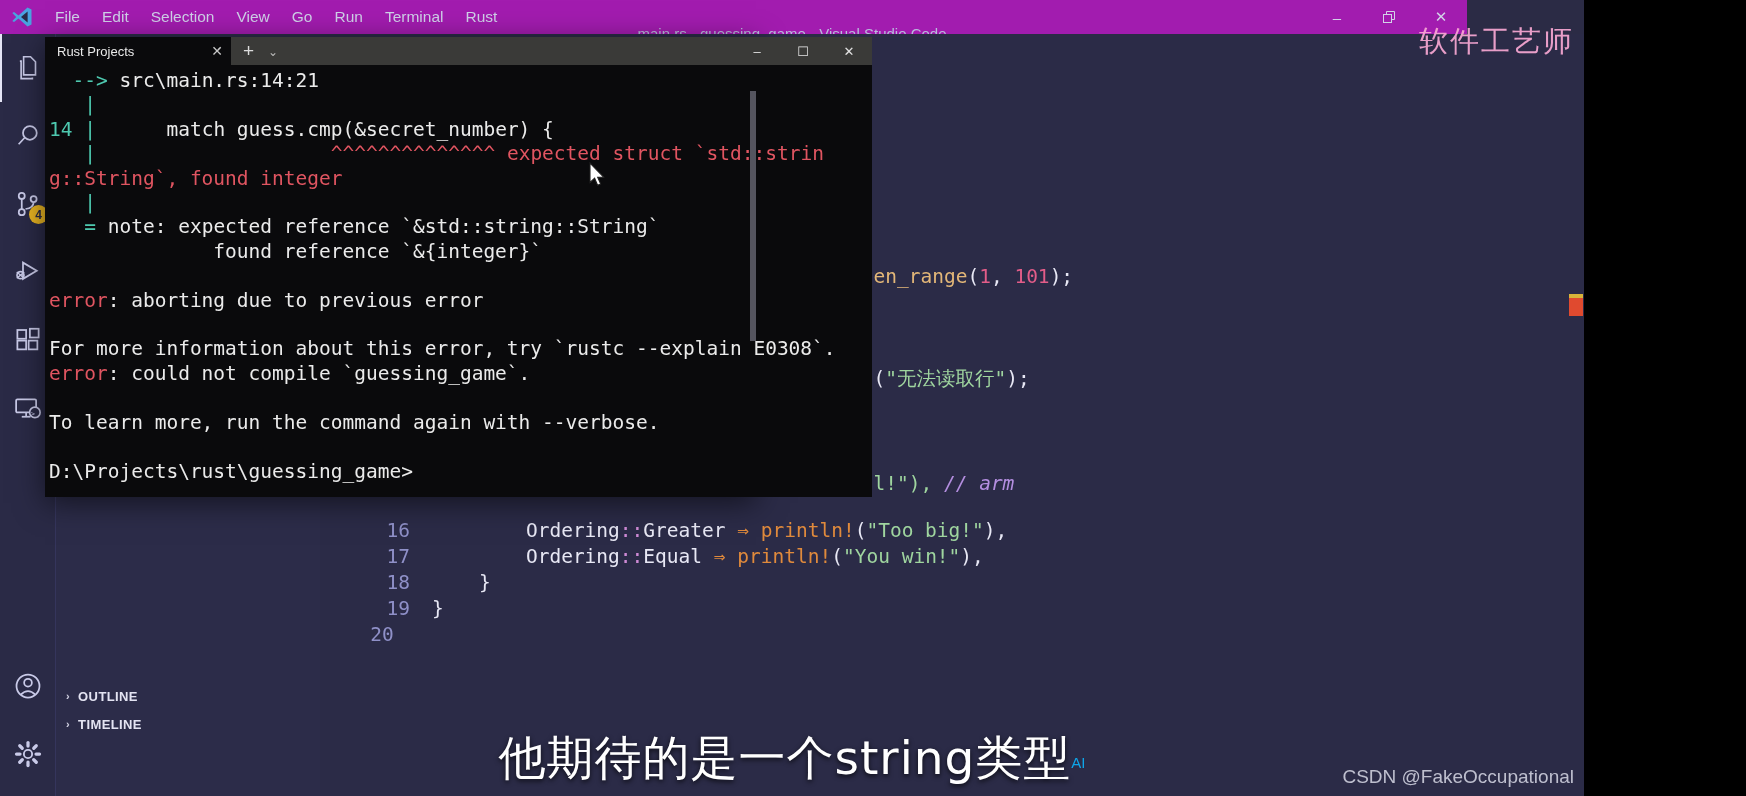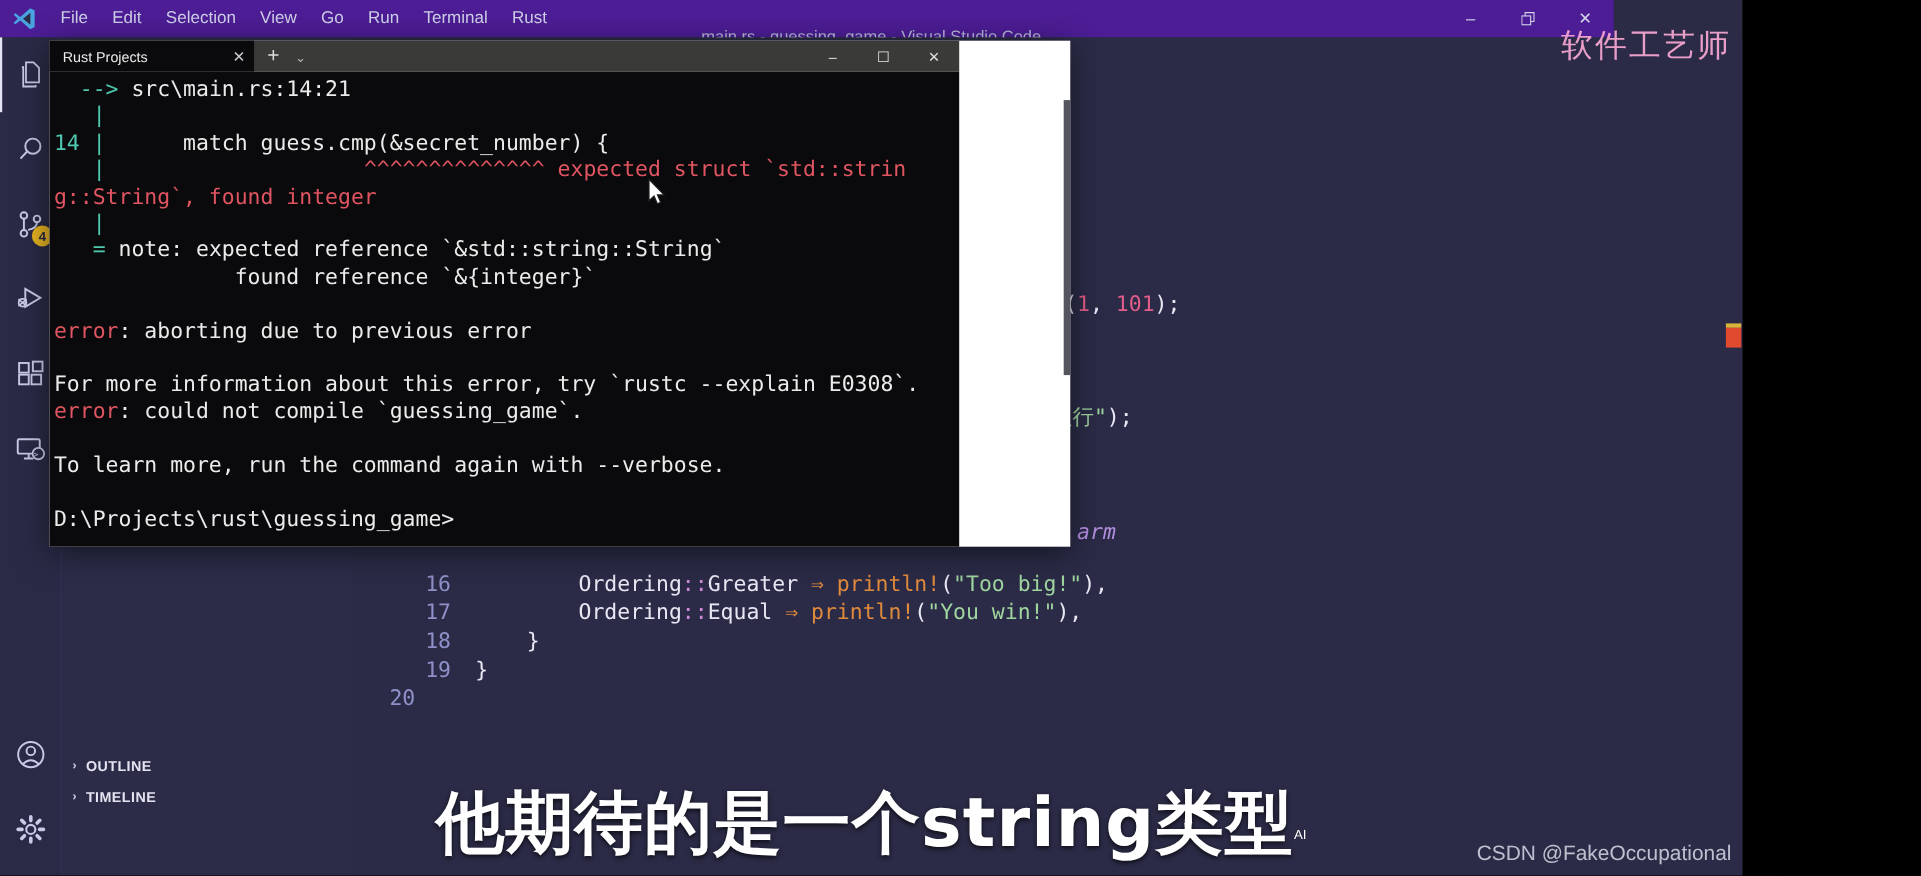--- a/index.html
+++ b/index.html
@@ -19,21 +19,21 @@
     position: absolute;
     left: 0; top: 0;
     width: 1584px; height: 796px;
     background: #2b2b45;
     overflow: hidden;
   }
   
   .titlebar {
     position: absolute; left: 0; top: 0;
     width: 1467px; height: 34px;
-    background: #4c1d95;
+    background: #a21caf;
     display: flex; align-items: flex-start;
   }
   .vs-logo { width: 44px; height: 34px; display:flex; align-items:center; justify-content:center; }
   .menu {
     display: flex; align-items: center; height: 34px;
     gap: 0px;
   }
   .menu-item {
     color: #cfd0e8;
     font-size: 15.5px;
@@ -145,22 +145,22 @@
 
   
   .ruler-mark {
     position: absolute; right: 1px; width: 14px;
   }
 
   
   .termwin {
     position: absolute;
     left: 45px; top: 37px;
-    width: 928px; height: 460px;
-    background: #ffffff;
+    width: 711px; height: 460px;
+    background: #0f172a;
     box-shadow: 0 6px 28px rgba(0,0,0,.55);
   }
   .term-tabbar {
     position: absolute; left: 0; top: 0;
     width: 827px; height: 28px;
     background: #3a3a38;
     display: flex; align-items: flex-end;
   }
   .term-tab {
     height: 28px; min-width: 186px;
@@ -221,29 +221,29 @@
   .subtitle {
     position: absolute;
     left: 0; bottom: 6px;
     width: 1584px;
     text-align: center;
     z-index: 50;
     pointer-events: none;
   }
   .subtitle span.main {
     color: #ffffff;
-    font-size: 62px;
-    font-weight: bold;
+    font-size: 47px;
+    font-weight: normal;
     font-family: "DejaVu Sans", sans-serif;
     text-shadow: 0 2px 5px rgba(0,0,0,.75);
     letter-spacing: 1px;
   }
   .subtitle span.sup {
-    color: #ffffff;
-    font-size: 12px;
+    color: #0ea5e9;
+    font-size: 15px;
     vertical-align: super;
     font-family: "Liberation Sans", sans-serif;
   }
   .csdn-wm {
     position: absolute;
     right: 10px; bottom: 8px;
     color: #c6c7d6;
     font-size: 19px;
     z-index: 55;
     font-family: "Liberation Sans", sans-serif;
@@ -388,21 +388,21 @@
     <div class="editor">
       <div id="code-host">
           <div class="code-line" style="top: 228px; left: 0px;"><span style="display: inline-block; width: 530px;"></span><span class="tok-fn">.gen_range</span><span class="tok-plain">(</span><span class="tok-num">1</span><span class="tok-plain">, </span><span class="tok-num">101</span><span class="tok-plain">);</span></div>
           <div class="code-line" style="top: 255px; left: 0px;"><span style="display: inline-block; width: 530px;"></span><span class="tok-plain">);</span></div>
           <div class="code-line" style="top: 330px; left: 0px;"><span style="display: inline-block; width: 530px;"></span><span class="tok-fn">ct</span><span class="tok-plain">(</span><span class="tok-str">"无法读取行"</span><span class="tok-plain">);</span></div>
           <div class="code-line" style="top: 435px; left: 0px;"><span style="display: inline-block; width: 530px;"></span><span class="tok-str">all!"), </span><span class="tok-comment">// arm</span></div>
           <div class="code-line" style="top: 482px; left: 0px;"><span class="ln" style="display: inline-block; width: 56px; text-align: right; margin-left: 34px; margin-right: 22px;">16</span><span class="tok-plain">        Ordering</span><span class="tok-punct">::</span><span class="tok-plain">Greater </span><span class="tok-op">⇒</span><span class="tok-macro"> println!</span><span class="tok-plain">(</span><span class="tok-str">"Too big!"</span><span class="tok-plain">),</span></div>
           <div class="code-line" style="top: 508px; left: 0px;"><span class="ln" style="display: inline-block; width: 56px; text-align: right; margin-left: 34px; margin-right: 22px;">17</span><span class="tok-plain">        Ordering</span><span class="tok-punct">::</span><span class="tok-plain">Equal </span><span class="tok-op">⇒</span><span class="tok-macro"> println!</span><span class="tok-plain">(</span><span class="tok-str">"You win!"</span><span class="tok-plain">),</span></div>
           <div class="code-line" style="top: 534px; left: 0px;"><span class="ln" style="display: inline-block; width: 56px; text-align: right; margin-left: 34px; margin-right: 22px;">18</span><span class="tok-plain">    }</span></div>
           <div class="code-line" style="top: 560px; left: 0px;"><span class="ln" style="display: inline-block; width: 56px; text-align: right; margin-left: 34px; margin-right: 22px;">19</span><span class="tok-plain">}</span></div>
-          <div class="code-line" style="top: 586px; left: 0px;"><span class="ln" style="display: inline-block; width: 56px; text-align: left; margin-left: 34px; margin-right: 22px;">20</span><span class="tok-plain"></span></div>
+          <div class="code-line" style="top: 586px; left: 0px;"><span class="ln" style="display: inline-block; width: 56px; text-align: center; margin-left: 34px; margin-right: 22px;">20</span><span class="tok-plain"></span></div>
         </div>
 
       <div class="ruler-mark" style="top:260px; height:4px; background:#d8b43a;"></div>
       <div class="ruler-mark" style="top:264px; height:18px; background:#e04a2f;"></div>
     </div>
 
     <div class="termwin">
       <div class="term-tabbar">
         <div class="term-tab">
           <span>Rust Projects</span>

